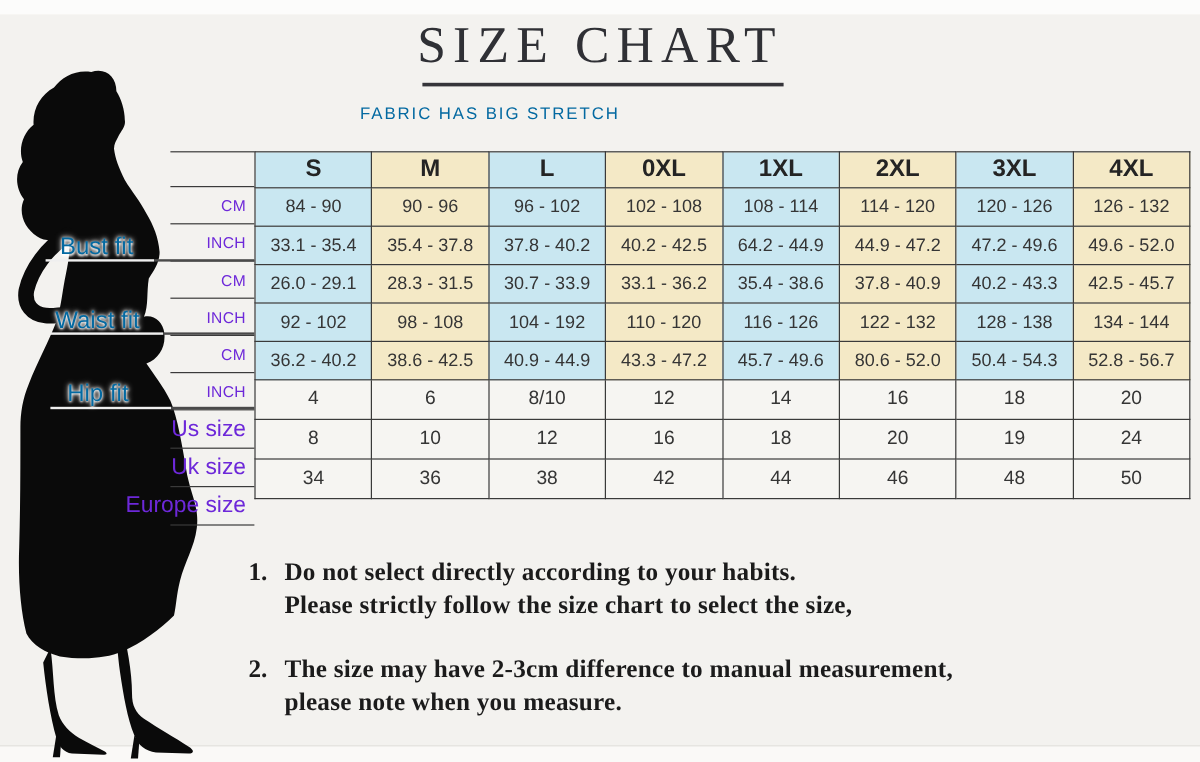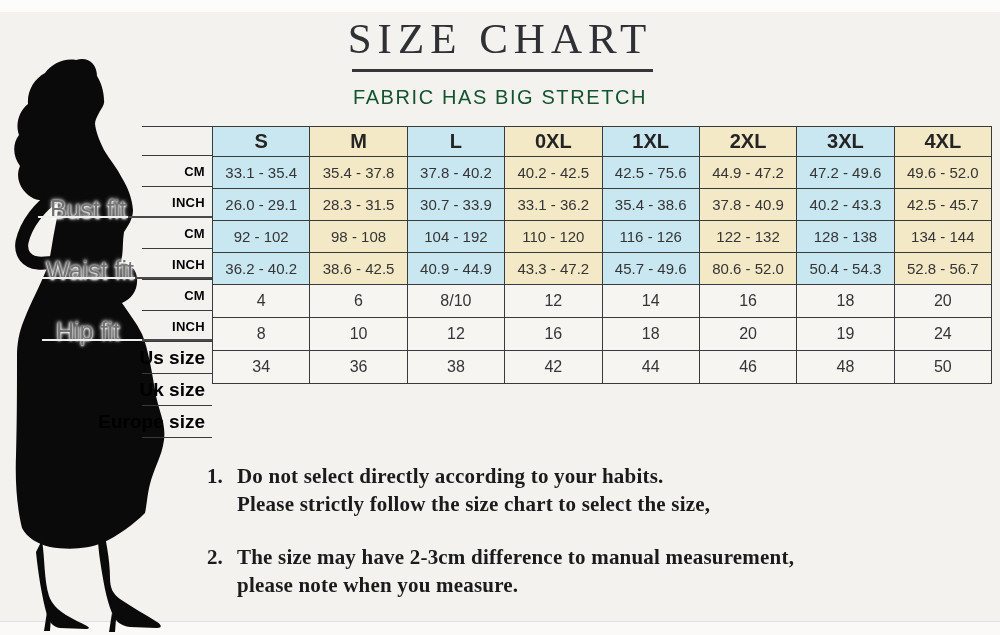--- a/index.html
+++ b/index.html
@@ -12,30 +12,30 @@
   .strip-bottom{position:absolute;left:0;top:621px;width:1000px;height:14px;background:#faf9f7;border-top:1px solid #e2e0dc;}
 
   
   .title-block{position:absolute;left:300px;top:14px;width:400px;text-align:center;}
   .main-title{
     font-family:"Liberation Serif",serif;font-size:43px;font-weight:400;
     letter-spacing:6px;color:#2f3035;white-space:nowrap;
   }
   .title-rule{position:absolute;left:352px;top:69px;width:301px;height:3px;background:#35353a;}
   .subtitle{
-    position:absolute;left:300px;top:86px;width:400px;text-align:center;
-    font-size:20px;letter-spacing:1.6px;color:#14532d;font-weight:400;
+    position:absolute;left:300px;top:86px;width:400px;
+    font-size:14px;letter-spacing:1.6px;color:#0369a1;font-weight:400;
   }
 
   
   .silhouette{position:absolute;left:0;top:0;z-index:1;}
 
   
   .fit-label{
-    position:absolute;z-index:3;font-size:25px;color:#737373;white-space:nowrap;
+    position:absolute;z-index:3;font-size:20px;color:#0369a1;white-space:nowrap;
     text-shadow:0 0 3px #fff,0 0 5px #fff,0 1px 2px #fff;
   }
   .fit-line{position:absolute;z-index:3;height:2px;}
   .fit-line-bust{left:38px;top:216px;width:174px;
     background:linear-gradient(90deg,#efefef 0%,#efefef 52%,#4a4a4a 52%,#4a4a4a 100%);}
   .fit-line-waist{left:42px;top:277px;width:170px;
     background:linear-gradient(90deg,#efefef 0%,#efefef 55%,#4a4a4a 55%,#4a4a4a 100%);}
   .fit-line-hip{left:42px;top:339px;width:170px;
     background:linear-gradient(90deg,#efefef 0%,#efefef 59%,#4a4a4a 59%,#4a4a4a 100%);}
   .lbl-bust{left:50px;top:195px;}
@@ -43,21 +43,21 @@
   .lbl-hip{left:56px;top:317px;}
 
   
   .label-stack{
     position:absolute;left:142px;top:126px;width:70px;z-index:2;
     border-top:1.5px solid #3a3a3a;box-sizing:border-box;
   }
   .label-cell{
     box-sizing:border-box;border-bottom:1.5px solid #3a3a3a;
     display:flex;align-items:center;justify-content:flex-end;
-    padding-right:7px;font-weight:700;color:#000000;white-space:nowrap;
+    padding-right:7px;font-weight:400;color:#6d28d9;white-space:nowrap;
   }
   .label-cell.spacer{border-bottom:1.5px solid #3a3a3a;}
   .h-head{height:29px;}
   .h-meas{height:31px;font-size:13px;letter-spacing:.3px;}
   .h-size{height:32px;font-size:19px;}
 
   
   .size-table{
     position:absolute;left:212px;top:126px;width:780px;z-index:2;
     border-collapse:collapse;table-layout:fixed;
@@ -168,25 +168,35 @@
         <th class="c-blu">S</th>
         <th class="c-crm">M</th>
         <th class="c-blu">L</th>
         <th class="c-crm">0XL</th>
         <th class="c-blu">1XL</th>
         <th class="c-crm">2XL</th>
         <th class="c-blu">3XL</th>
         <th class="c-crm">4XL</th>
       </tr>
       <tr>
+        <td class="c-blu">84 - 90</td>
+        <td class="c-crm">90 - 96</td>
+        <td class="c-blu">96 - 102</td>
+        <td class="c-crm">102 - 108</td>
+        <td class="c-blu">108 - 114</td>
+        <td class="c-crm">114 - 120</td>
+        <td class="c-blu">120 - 126</td>
+        <td class="c-crm">126 - 132</td>
+      </tr>
+      <tr>
         <td class="c-blu">33.1 - 35.4</td>
         <td class="c-crm">35.4 - 37.8</td>
         <td class="c-blu">37.8 - 40.2</td>
         <td class="c-crm">40.2 - 42.5</td>
-        <td class="c-blu">42.5 - 75.6</td>
+        <td class="c-blu">64.2 - 44.9</td>
         <td class="c-crm">44.9 - 47.2</td>
         <td class="c-blu">47.2 - 49.6</td>
         <td class="c-crm">49.6 - 52.0</td>
       </tr>
       <tr>
         <td class="c-blu">26.0 - 29.1</td>
         <td class="c-crm">28.3 - 31.5</td>
         <td class="c-blu">30.7 - 33.9</td>
         <td class="c-crm">33.1 - 36.2</td>
         <td class="c-blu">35.4 - 38.6</td>

